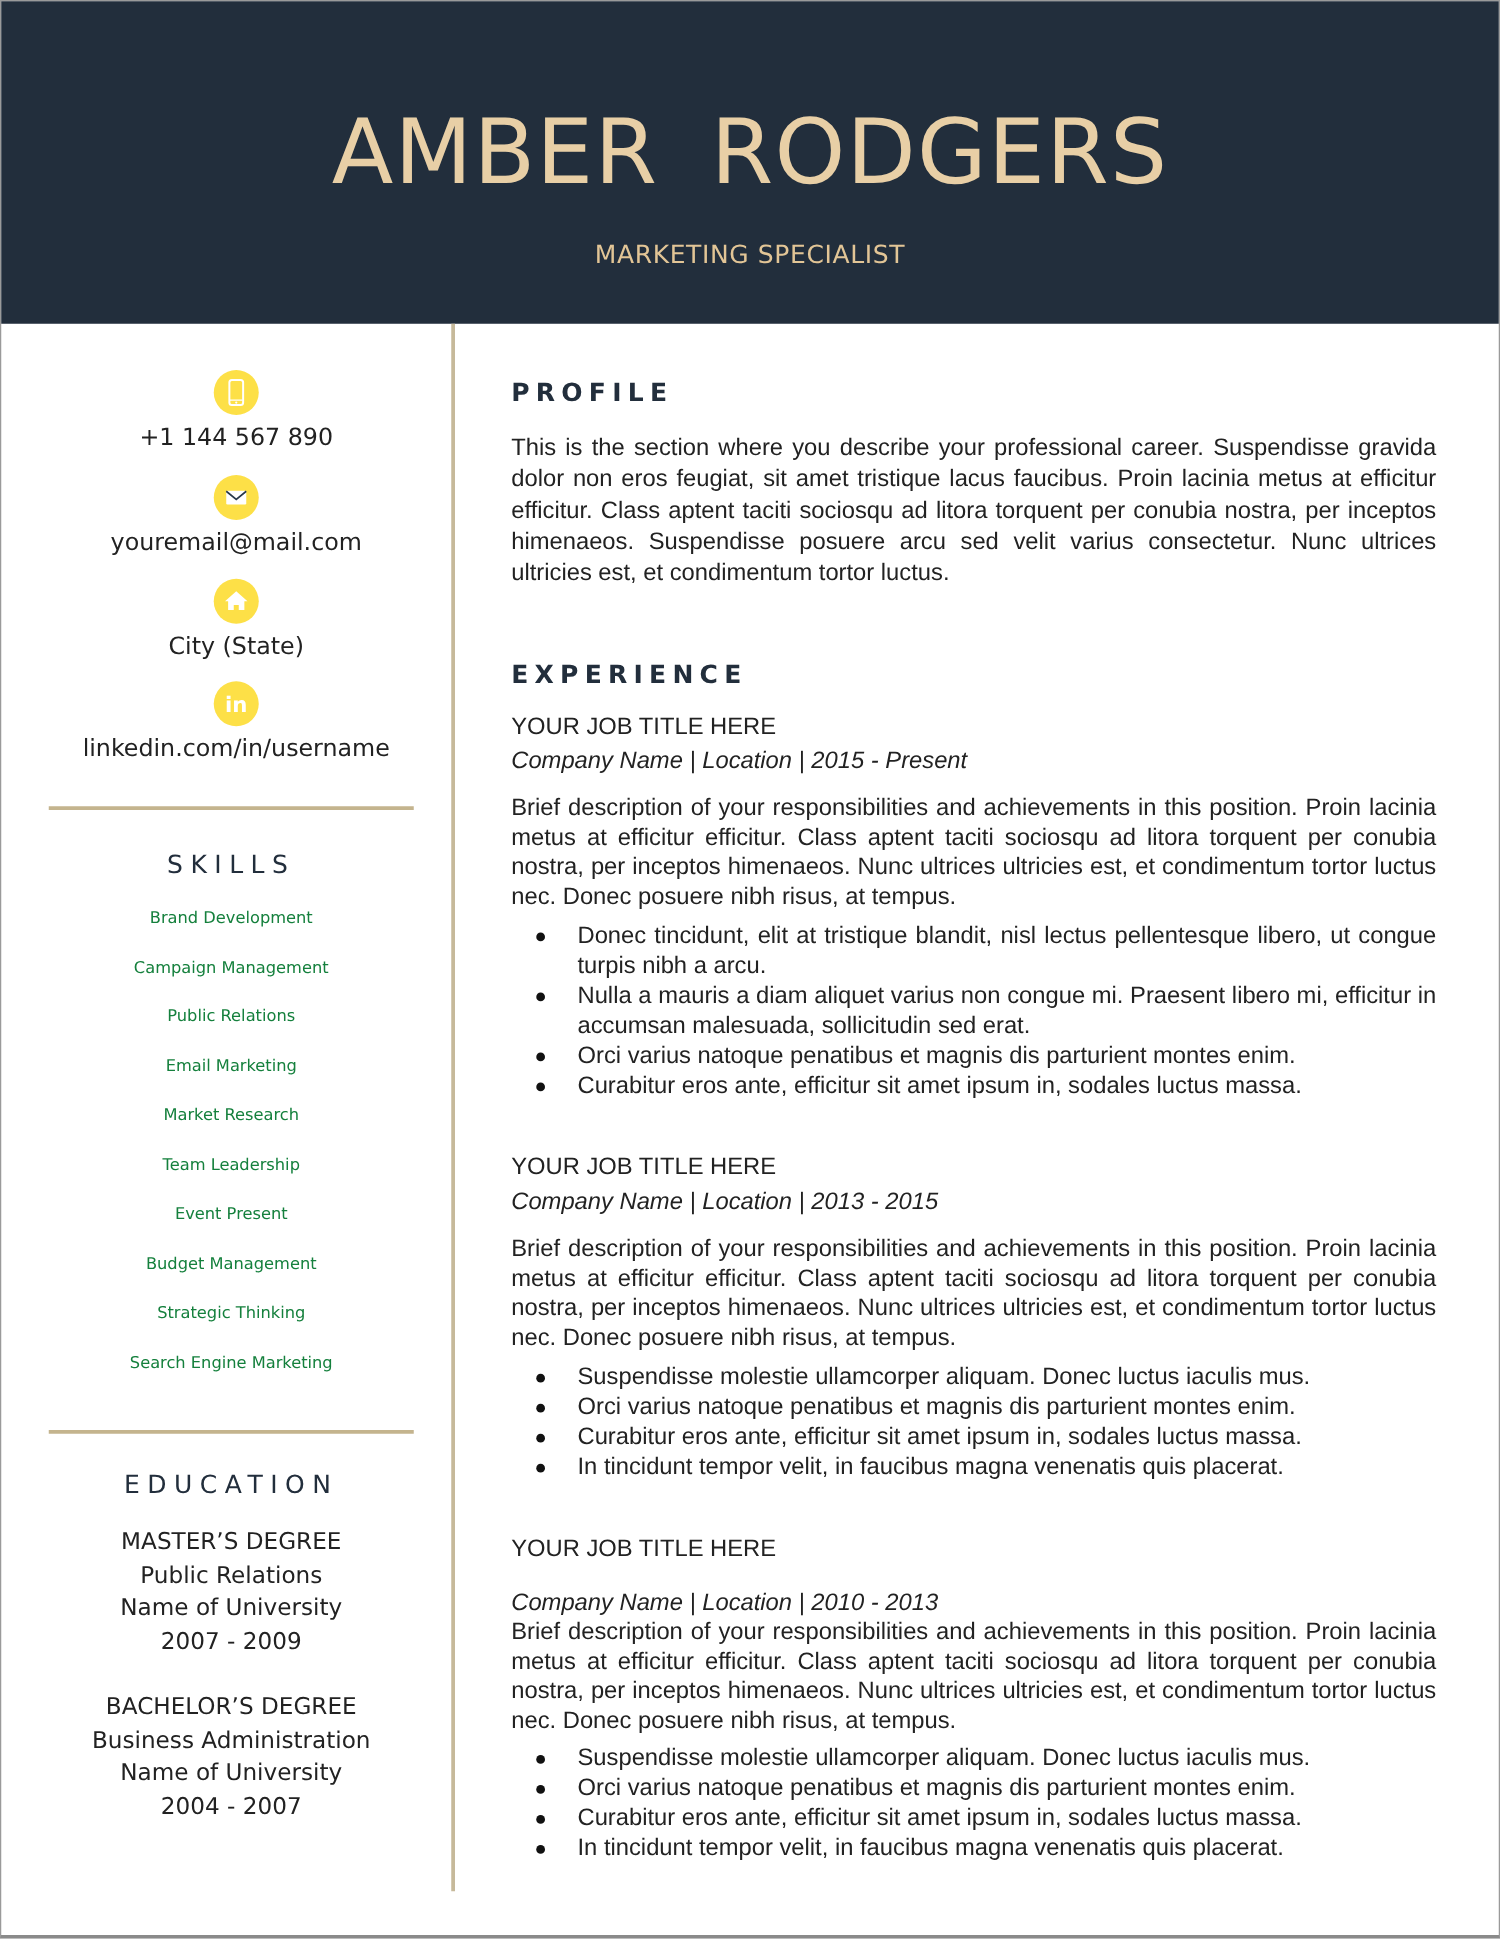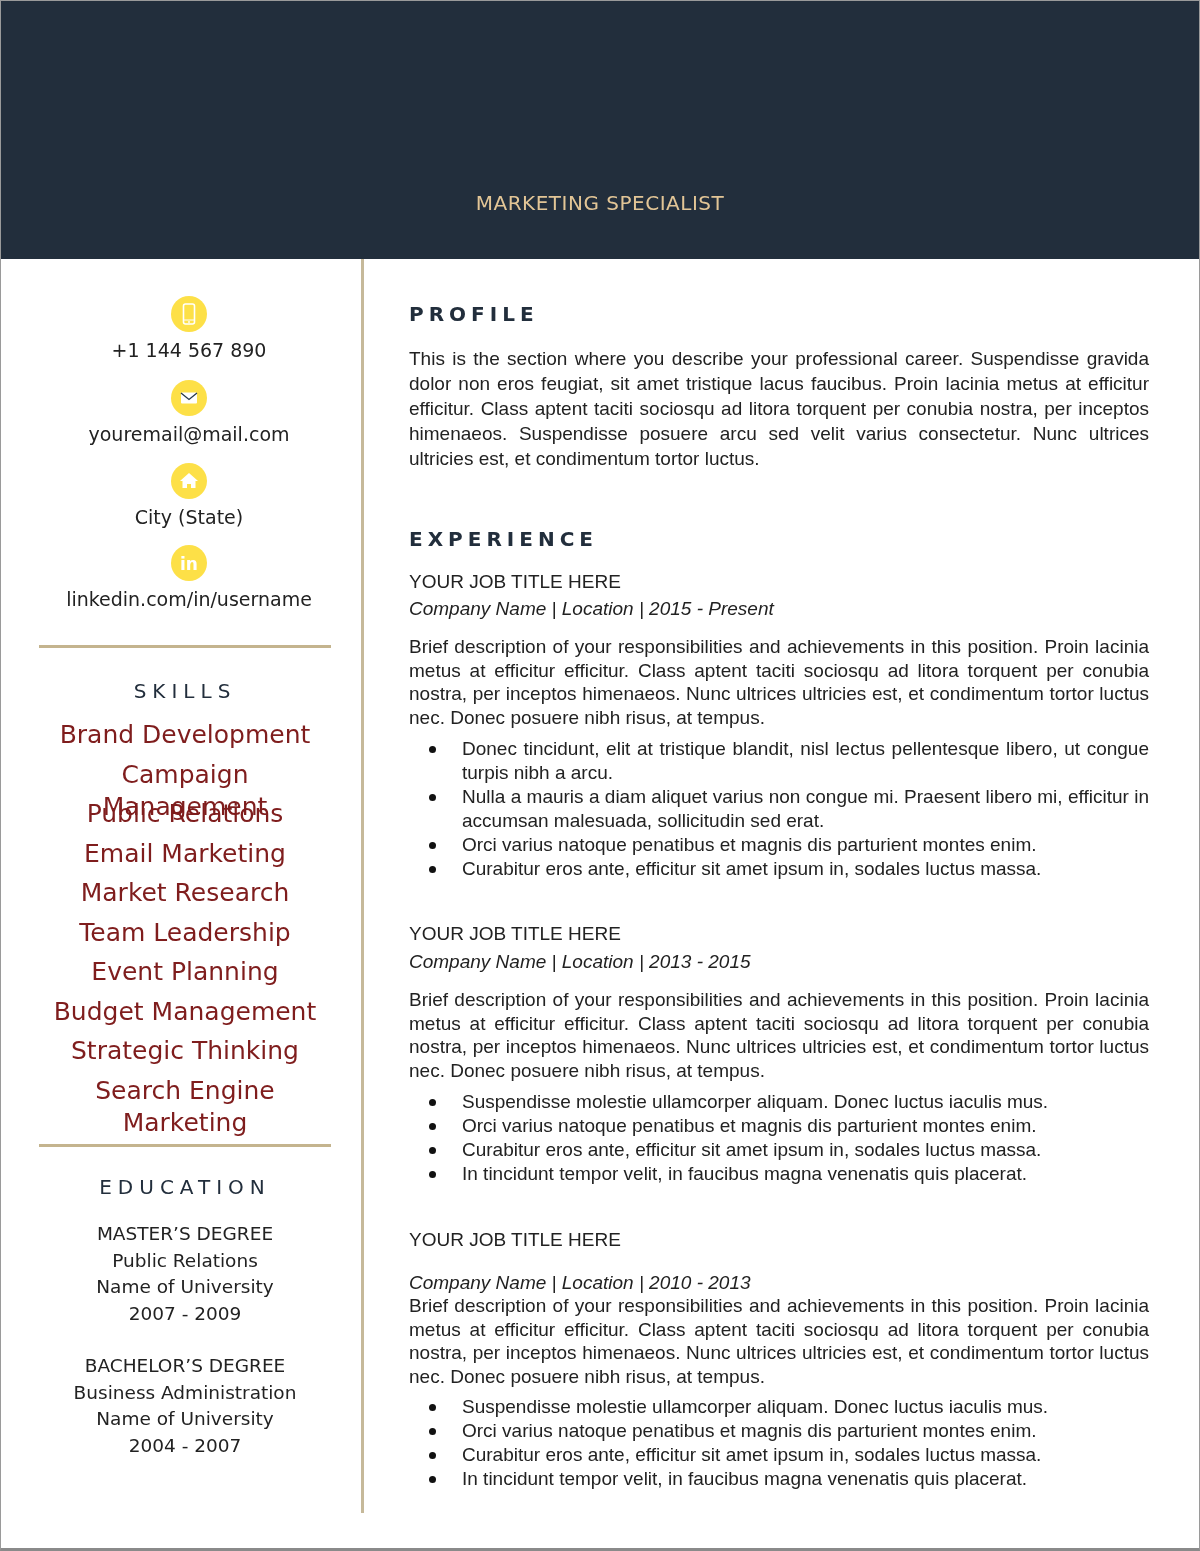--- a/index.html
+++ b/index.html
@@ -11,37 +11,38 @@
   .role { position: absolute; left: 0; right: 0; top: 190px; text-align: center; color: #e2c596; font-family: "DejaVu Sans", sans-serif; font-size: 20px; letter-spacing: 0.5px; }
   .divider-v { position: absolute; left: 360px; top: 258px; width: 3px; height: 1254px; background: #c6b99a; }
   .contact-item { position: absolute; left: 0; width: 300px; text-align: center; }
   .contact-icon { display: block; margin: 0 auto; width: 36px; height: 36px; border-radius: 50%; background: #fde047; position: relative; }
   .contact-icon svg { position: absolute; left: 0; top: 0; }
   .contact-text { display: block; font-family: "DejaVu Sans", sans-serif; font-size: 19px; color: #222; margin-top: 6px; line-height: 24px; }
 
   .rule-h { position: absolute; left: 38px; width: 292px; height: 3px; background: #c4b48e; }
   .side-heading { position: absolute; left: 38px; width: 292px; text-align: center; font-family: "DejaVu Sans", sans-serif; font-weight: normal; font-size: 20px; letter-spacing: 6px; color: #222e3c; }
   .skills-list { position: absolute; left: 38px; width: 292px; top: 718px; list-style: none; text-align: center; }
-  .skills-list li { font-family: "DejaVu Sans", sans-serif; font-size: 25px; color: #7f1d1d; height: 39.5px; line-height: 32px; }
+  .skills-list li { font-family: "DejaVu Sans", sans-serif; font-size: 13px; color: #15803d; height: 39.5px; line-height: 32px; }
   .edu { position: absolute; left: 38px; width: 292px; text-align: center; font-family: "DejaVu Sans", sans-serif; font-size: 18.5px; line-height: 26.5px; color: #222; }
   .main-heading { position: absolute; left: 408px; font-family: "DejaVu Sans", sans-serif; font-weight: bold; font-size: 20px; letter-spacing: 5px; color: #222e3c; }
   .para { position: absolute; left: 408px; width: 740px; font-family: "Liberation Sans", sans-serif; font-size: 19px; line-height: 25px; color: #222; text-align: justify; }
   .job-title { position: absolute; left: 408px; font-family: "Liberation Sans", sans-serif; font-size: 19px; color: #222; }
   .job-meta { position: absolute; left: 408px; font-family: "Liberation Sans", sans-serif; font-style: italic; font-size: 19px; color: #222; }
   .job-desc { position: absolute; left: 408px; width: 740px; font-family: "Liberation Sans", sans-serif; font-size: 19px; line-height: 23.5px; color: #222; text-align: justify; }
   .bullets { position: absolute; left: 408px; width: 740px; list-style: none; }
   .bullets li { position: relative; padding-left: 53px; font-family: "Liberation Sans", sans-serif; font-size: 19px; line-height: 24px; color: #222; text-align: justify; }
   .bullets li::before { content: ""; position: absolute; left: 20px; top: 9px; width: 7px; height: 7px; border-radius: 50%; background: #111; }
 </style>
 </head>
 <body>
 
 <div class="page">
 
   <div class="header">
+    <div class="name">AMBER  RODGERS</div>
     <div class="role">MARKETING SPECIALIST</div>
   </div>
 
   <div class="divider-v"></div>
 
   <div class="contact-item" style="left:38px; top:295px; width:300px;">
     <span class="contact-icon">
       <svg width="36" height="36" viewBox="0 0 36 36">
           <rect x="12.5" y="8" width="11" height="20" rx="2" fill="none" stroke="#fff" stroke-width="1.6"></rect>
           <line x1="13" y1="24" x2="23" y2="24" stroke="#fff" stroke-width="1"></line>
@@ -82,21 +83,21 @@
   <div class="rule-h" style="top:644px;"></div>
 
   <div class="side-heading" style="top:678px;">SKILLS</div>
   <ul class="skills-list">
     <li>Brand Development</li>
     <li>Campaign Management</li>
     <li>Public Relations</li>
     <li>Email Marketing</li>
     <li>Market Research</li>
     <li>Team Leadership</li>
-    <li>Event Planning</li>
+    <li>Event Present</li>
     <li>Budget Management</li>
     <li>Strategic Thinking</li>
     <li>Search Engine Marketing</li>
   </ul>
 
   <div class="rule-h" style="top:1143px;"></div>
 
   <div class="side-heading" style="top:1174px;">EDUCATION</div>
   <div class="edu" style="top:1220px;">
     <div>MASTER’S DEGREE</div>

